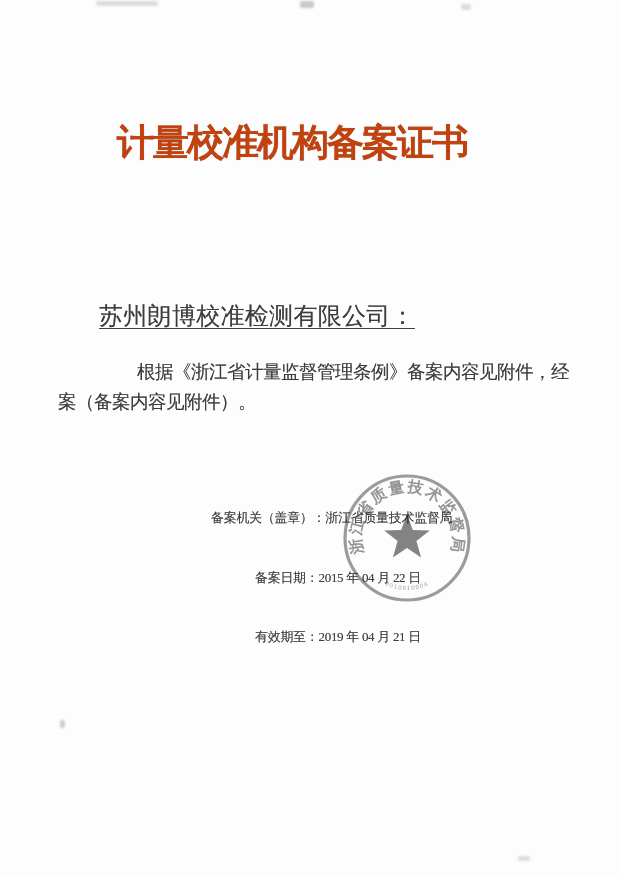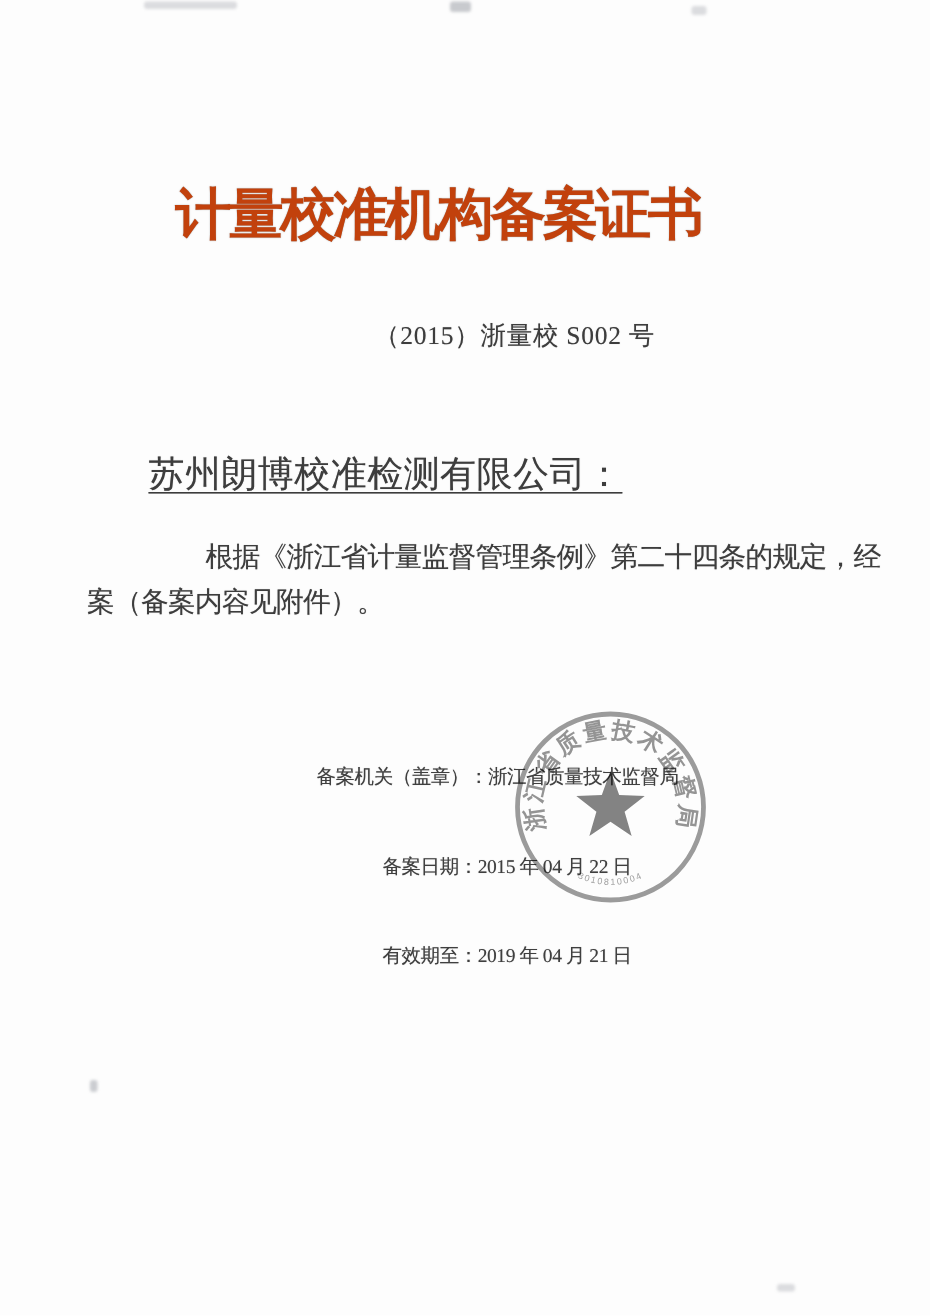--- a/index.html
+++ b/index.html
@@ -103,26 +103,25 @@
 <div class="page">
 
   <div class="scan-smudge" style="left:96px; top:1px; width:62px; height:5px;"></div>
   <div class="scan-smudge" style="left:300px; top:1px; width:14px; height:7px; background:rgba(90,95,110,0.32);"></div>
   <div class="scan-smudge" style="left:461px; top:4px; width:10px; height:6px;"></div>
   <div class="scan-smudge" style="left:60px; top:720px; width:5px; height:8px; background:rgba(90,95,110,0.30);"></div>
   <div class="scan-smudge" style="left:518px; top:856px; width:12px; height:5px;"></div>
 
   <div class="cert-title">计量校准机构备案证书</div>
 
-  <div class="cert-no">（2015）浙量校 S002 号</div>
 
   <div class="addressee">苏州朗博校准检测有限公司：</div>
 
   <div class="body-par">
-    <div class="body-line indent">根据《浙江省计量监督管理条例》第二十四条的规定，经</div>
+    <div class="body-line indent">根据《浙江省计量监督管理条例》备案内容见附件，经</div>
     <div class="body-line">案（备案内容见附件）。</div>
   </div>
 
   <div class="sig-line authority-line">
     <span>备案机关（盖章）：</span><span>浙江省质量技术监督局</span>
   </div>
 
   <div class="sig-line date-line">
     <span>备案日期：</span><span>2015 年 04 月 22 日</span>
   </div>

